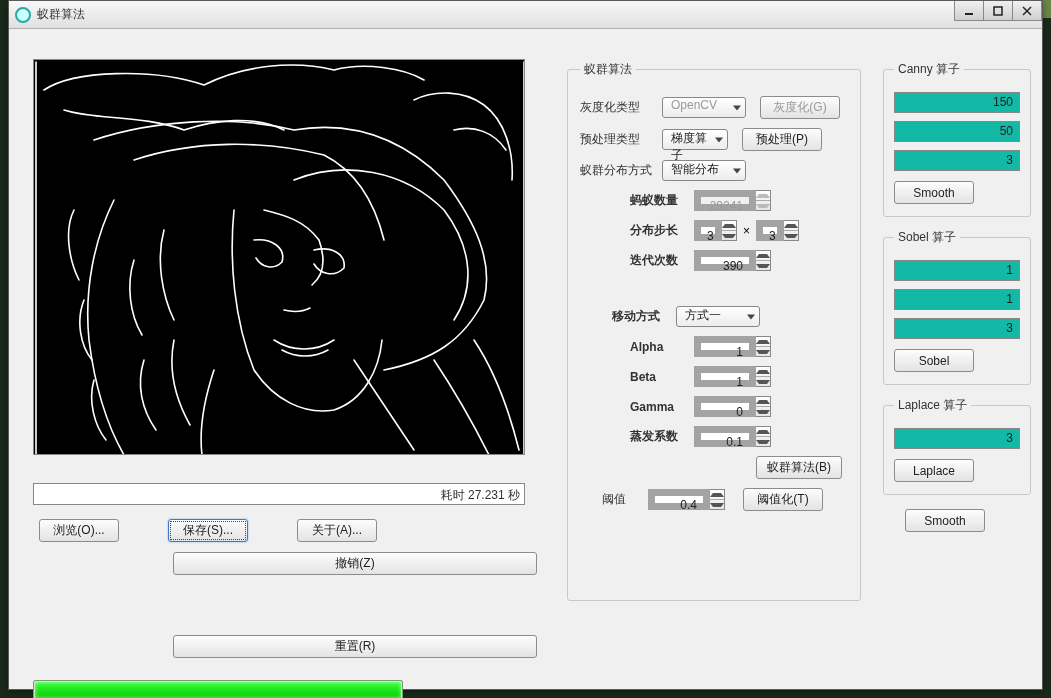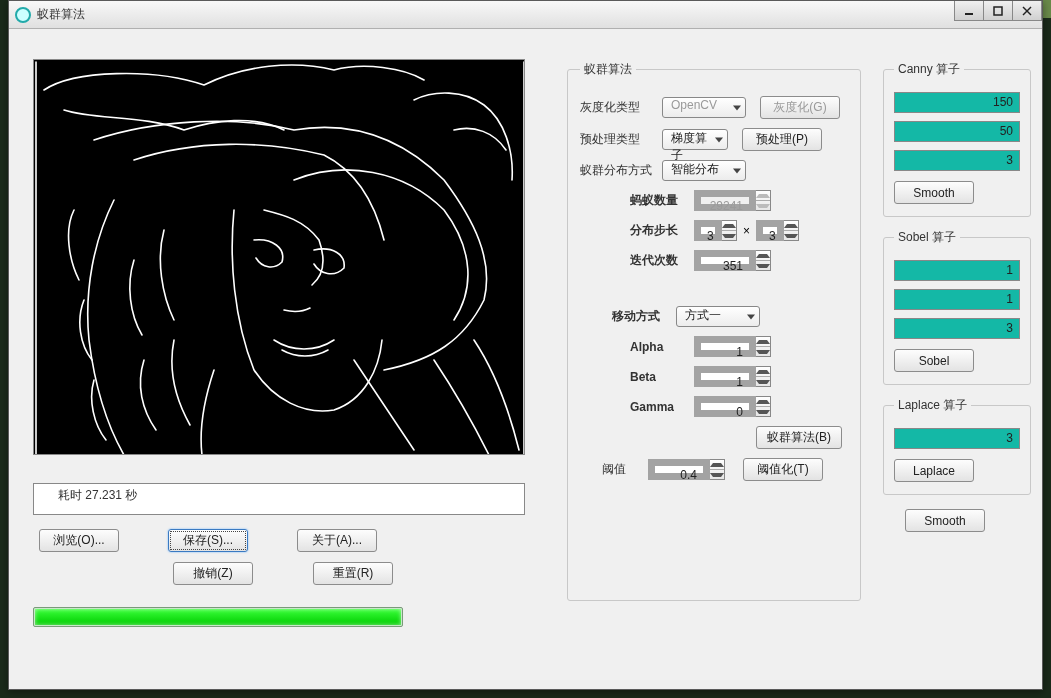--- a/index.html
+++ b/index.html
@@ -24,25 +24,25 @@
     width: 30px; height: 20px; background: linear-gradient(#f0f0f0,#d0d0d0);
     border: 1px solid #888; border-top: none; margin-left: -1px;
     display: flex; align-items: center; justify-content: center; color: #222;
   }
   .winbtn svg { display: block; }
   .content { position: absolute; top: 28px; bottom: 0; left: 0; right: 0; background: #f0f0f0; }
   .left-pane { position: absolute; left: 24px; top: 30px; width: 504px; }
   .image-box { width: 492px; height: 396px; border: 1px solid #888; background: #000; position: relative; overflow: hidden; }
   .image-box svg { position: absolute; top: 0; left: 0; }
   .status-box {
-    margin-top: 28px; width: 492px; height: 32px; border: 1px solid #888; background: #fff;
-    padding: 3px 24px; color: #333;
+    margin-top: 28px; width: 492px; height: 22px; border: 1px solid #888; background: #fff;
+    padding: 3px 4px; color: #333; text-align: right;
   }
   .btnrow { margin-top: 14px; display: flex; gap: 49px; padding-left: 6px; }
-  .btnrow2 { margin-top: 10px; display: flex; gap: 60px; padding-left: 140px; }
+  .btnrow2 { margin-top: 10px; display: flex; gap: 60px; padding-left: 140px; flex-direction: column; }
   .btn {
     min-width: 80px; height: 23px; background: linear-gradient(#fdfdfd,#e3e3e3);
     border: 1px solid #8c8c8c; border-radius: 3px; padding: 2px 10px; cursor: default;
     display: inline-flex; align-items: center; justify-content: center; color: #222;
   }
   .btn.focus { outline: 1px dotted #444; outline-offset: -3px; border-color: #3a7ac2; box-shadow: 0 0 2px #6ab2ff; text-align: center; }
   .btn.disabled { color: #9a9a9a; }
   .progress {
     margin-top: 22px; width: 370px; height: 20px; border: 1px solid #7a9a7a; border-radius: 2px;
     background: #c8e8c8; position: relative; overflow: hidden;
@@ -234,21 +234,21 @@
             <div class="up">
               <div class="tri-up"></div>
             </div>
             <div>
               <div class="tri-dn"></div>
             </div>
           </div>
       </div>
       <div class="row" style="padding-left:50px">
         <span class="lbl lbl54">迭代次数</span>
-        <span class="numfield" style="width:62px">351</span>
+        <span class="numfield" style="width:62px">390</span>
         <div class="spin">
             <div class="up">
               <div class="tri-up"></div>
             </div>
             <div>
               <div class="tri-dn"></div>
             </div>
           </div>
       </div>
 
@@ -281,20 +281,32 @@
               <div class="tri-up"></div>
             </div>
             <div>
               <div class="tri-dn"></div>
             </div>
           </div>
       </div>
       <div class="row" style="padding-left:50px">
         <span class="lbl lbl54">Gamma</span>
         <span class="numfield" style="width:62px">0</span>
+        <div class="spin">
+            <div class="up">
+              <div class="tri-up"></div>
+            </div>
+            <div>
+              <div class="tri-dn"></div>
+            </div>
+          </div>
+      </div>
+      <div class="row" style="padding-left:50px">
+        <span class="lbl lbl54">蒸发系数</span>
+        <span class="numfield" style="width:62px">0.1</span>
         <div class="spin">
             <div class="up">
               <div class="tri-up"></div>
             </div>
             <div>
               <div class="tri-dn"></div>
             </div>
           </div>
       </div>
       <div class="row" style="justify-content:flex-end; padding-right:6px; margin-top:6px">

